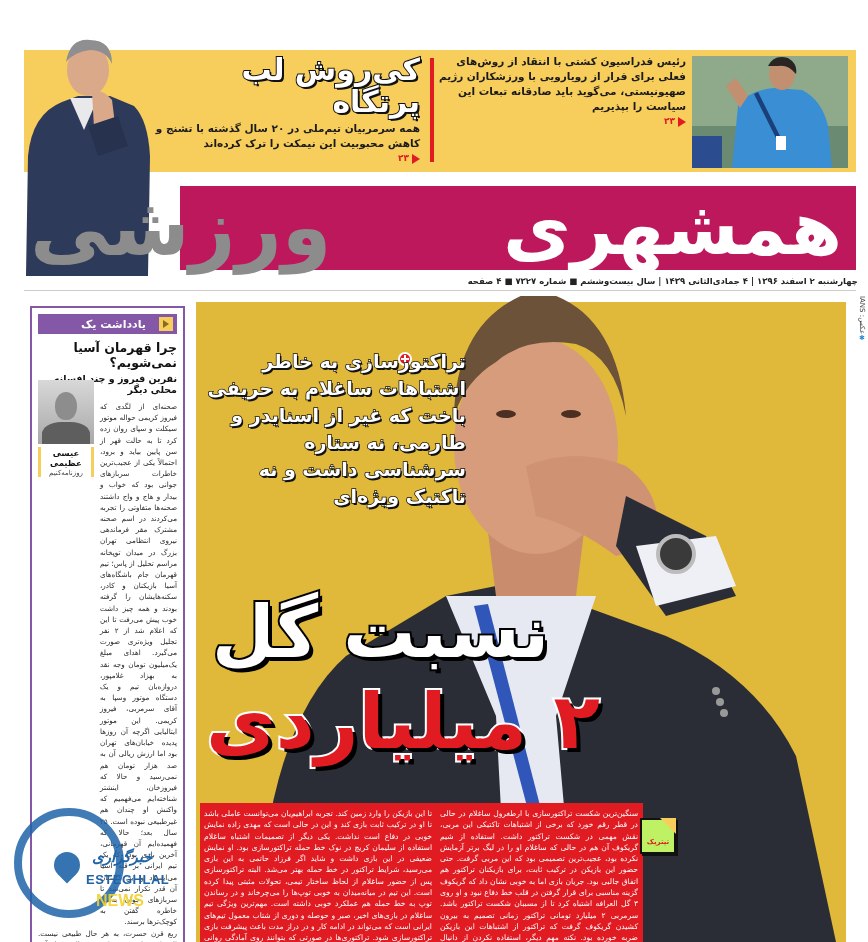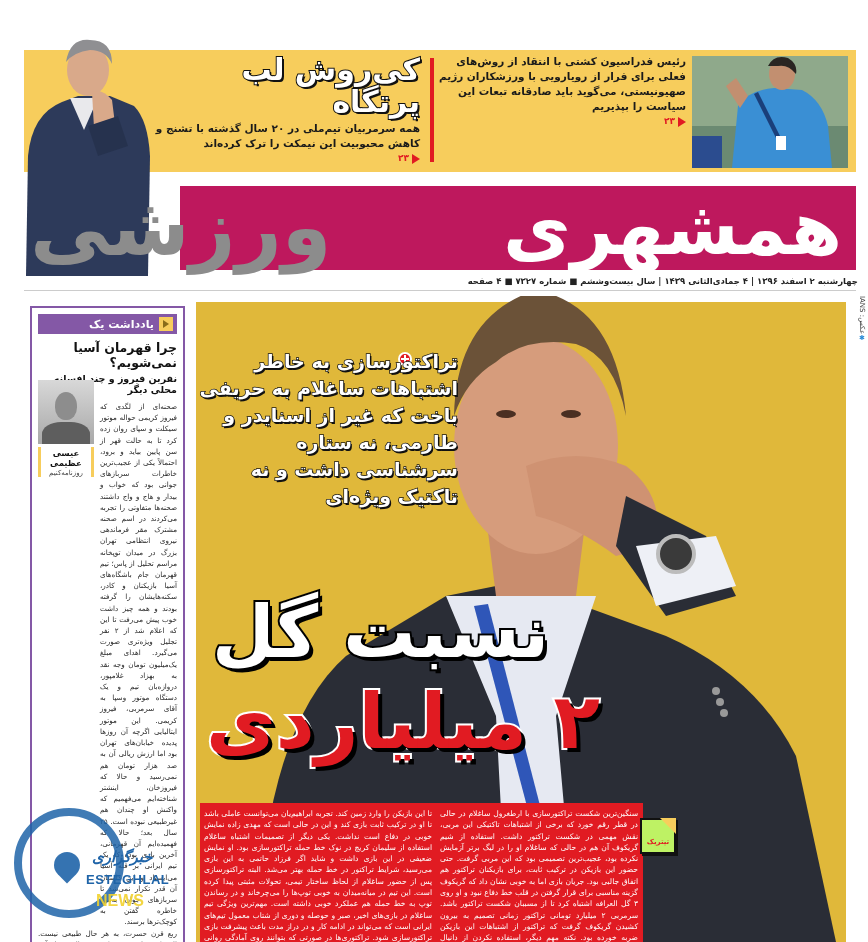--- a/index.html
+++ b/index.html
@@ -28,39 +28,39 @@
 
   
   .masthead { position: absolute; left: 180px; top: 186px; width: 676px; height: 84px; background: #be185d; }
   .masthead-text { position: absolute; right: 14px; top: -6px; font-size: 74px; font-weight: 900; color: #fff; letter-spacing: 4px; line-height: 96px; white-space: nowrap; }
   .masthead-sport { position: absolute; left: 30px; top: 182px; font-size: 80px; font-weight: 900; color: #8c8c8c; line-height: 92px; }
   .dateline { position: absolute; right: 10px; top: 276px; font-size: 8.5px; color: #222; font-weight: 700; letter-spacing: 0.2px; }
   .rule { position: absolute; left: 24px; top: 290px; width: 832px; height: 1px; background: #ccc; }
 
   
   .side-col { position: absolute; left: 30px; top: 306px; width: 155px; height: 636px; border: 2px solid #8458a6; border-bottom: none; background: #fff; overflow: hidden; }
-  .side-head { margin: 6px 6px 0 6px; height: 20px; background: #8458a6; color: #fff; font-size: 11px; font-weight: 700; display: flex; align-items: center; justify-content: flex-start; padding-right: 4px; gap: 5px; }
+  .side-head { margin: 6px 6px 0 6px; height: 20px; background: #8458a6; color: #fff; font-size: 11px; font-weight: 700; display: flex; align-items: center; justify-content: flex-start; padding-right: 4px; gap: 13px; }
   .side-head .logo-box { width: 14px; height: 14px; background: #f7cd5c; display: flex; align-items: center; justify-content: center; }
   .side-head .logo-box span { width: 0; height: 0; border-top: 4px solid transparent; border-bottom: 4px solid transparent; border-left: 6px solid #8a6d1a; }
   .side-title { font-size: 12.5px; font-weight: 900; color: #111; margin: 6px 6px 0 6px; text-align: right; }
   .side-sub { font-size: 9.5px; font-weight: 700; color: #111; margin: 3px 6px 6px 6px; text-align: right; }
   .author-box { position: absolute; left: 6px; top: 72px; width: 56px; height: 92px; }
   .author-photo { width: 56px; height: 64px; background: linear-gradient(180deg,#d8d8d8 0%,#a8a8a8 100%); position: relative; overflow: hidden; }
   .author-photo .face { position: absolute; left: 17px; top: 12px; width: 22px; height: 28px; border-radius: 50% 50% 45% 45%; background: #8d8d8d; }
   .author-photo .shoulders { position: absolute; left: 4px; top: 42px; width: 48px; height: 30px; border-radius: 40% 40% 0 0; background: #5e5e5e; }
   .author-name { margin-top: 3px; border-left: 3px solid #f7cd5c; border-right: 3px solid #f7cd5c; text-align: center; font-size: 8.5px; font-weight: 700; color: #111; padding: 1px 0; }
   .author-role { text-align: center; font-size: 7px; color: #444; border-left: 3px solid #f7cd5c; border-right: 3px solid #f7cd5c; }
   .side-text { font-size: 7.2px; line-height: 11.2px; color: #2a2a2a; text-align: justify; margin: 0 6px; }
   .side-text.first { margin-left: 68px; }
 
   
   .feature { position: absolute; left: 196px; top: 296px; width: 650px; height: 646px; background: #e0b83a; overflow: hidden; }
   .feature-strip { position: absolute; left: 0; top: 0; width: 650px; height: 6px; background: #fff; }
   .coach-figure { position: absolute; left: 0; top: 0; width: 650px; height: 646px; }
-  .sub-headline { position: absolute; right: 388px; top: 52px; width: 260px; text-align: right; font-size: 19px; line-height: 27px; font-weight: 900; color: #fff;
+  .sub-headline { position: absolute; right: 380px; top: 52px; width: 260px; text-align: right; font-size: 19px; line-height: 27px; font-weight: 900; color: #fff;
     -webkit-text-stroke: 1.5px #111; paint-order: stroke fill; text-shadow: 1.5px 1.5px 0 #111; }
   .plus-badge { position: absolute; left: 202px; top: 56px; width: 14px; height: 14px; border-radius: 50%; background: #e11b22; border: 2px solid #fff; }
   .plus-badge::before, .plus-badge::after { content: ""; position: absolute; background: #fff; }
   .plus-badge::before { left: 4px; top: 1px; width: 2px; height: 8px; }
   .plus-badge::after { left: 1px; top: 4px; width: 8px; height: 2px; }
   .headline-1 { position: absolute; left: 16px; top: 296px; font-size: 72px; line-height: 80px; font-weight: 900; color: #fff;
     -webkit-text-stroke: 4px #000; paint-order: stroke fill; text-shadow: 4px 4px 0 #000; white-space: nowrap; }
   .headline-2 { position: absolute; left: 10px; top: 384px; font-size: 76px; line-height: 84px; font-weight: 900; color: #e11b22;
     -webkit-text-stroke: 4px #fff; paint-order: stroke fill; text-shadow: 4px 4px 0 #000; white-space: nowrap; }
 

